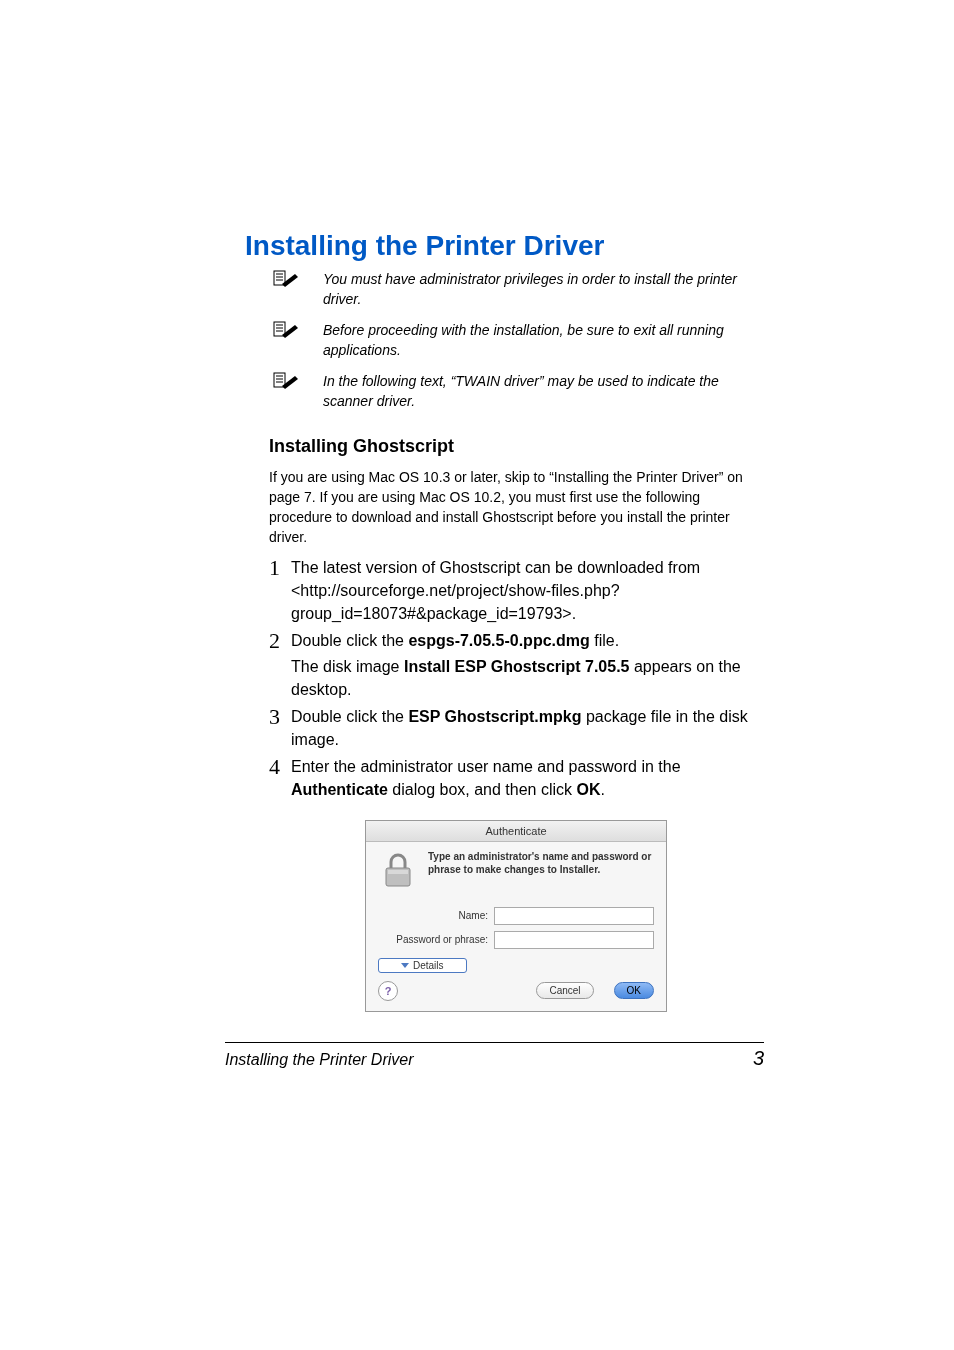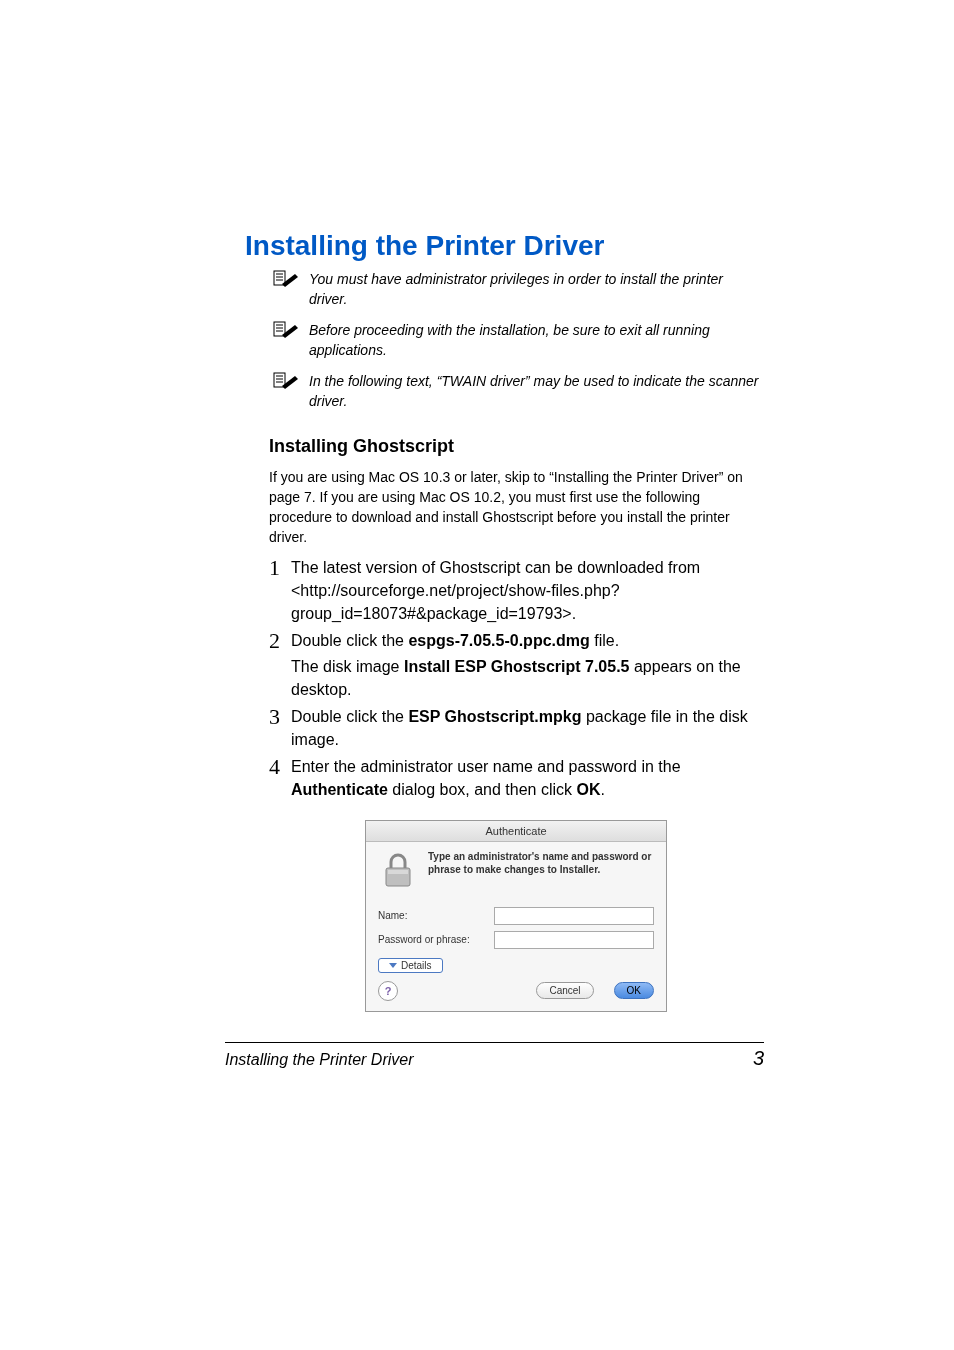--- a/index.html
+++ b/index.html
@@ -18,21 +18,21 @@
   .main-title {
     color: #0059c5;
     font-size: 28px;
     font-weight: bold;
     margin: 0 0 8px 0;
   }
   .note-row {
     display: flex;
     align-items: flex-start;
     margin: 6px 0 12px 28px;
-    gap: 10px;
+    gap: 24px;
   }
   .note-text {
     font-style: italic;
     font-size: 14px;
     line-height: 1.4;
     flex: 1;
   }
   .sub-title {
     font-size: 18px;
     font-weight: bold;
@@ -102,39 +102,40 @@
     line-height:1.3;
   }
   .field-row {
     display:flex;
     align-items:center;
     padding: 3px 12px;
     gap:6px;
   }
   .field-label {
     width: 110px;
+    text-align:right;
     font-size:10px;
   }
   .field-input {
     flex:1;
     height:16px;
     border:1px solid #aaa;
     background:#fff;
   }
   .details-row {
     padding: 6px 12px 4px 12px;
   }
   .details-btn {
     display:inline-flex;
     align-items:center;
     gap:4px;
     border:1px solid #4c79c2;
     background:#fff;
     border-radius:3px;
-    padding:1px 10px;
+    padding:1px 22px;
     font-size:10px;
     color:#333;
   }
   .details-tri {
     width:0;height:0;
     border-left:4px solid transparent;
     border-right:4px solid transparent;
     border-top:5px solid #4c79c2;
   }
   .dialog-bottom {

